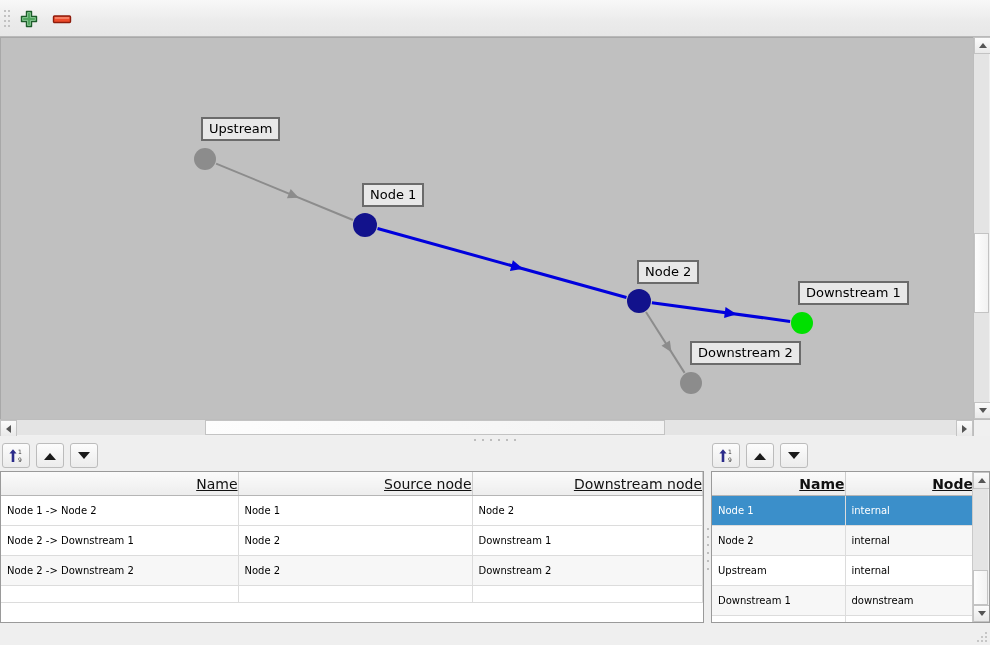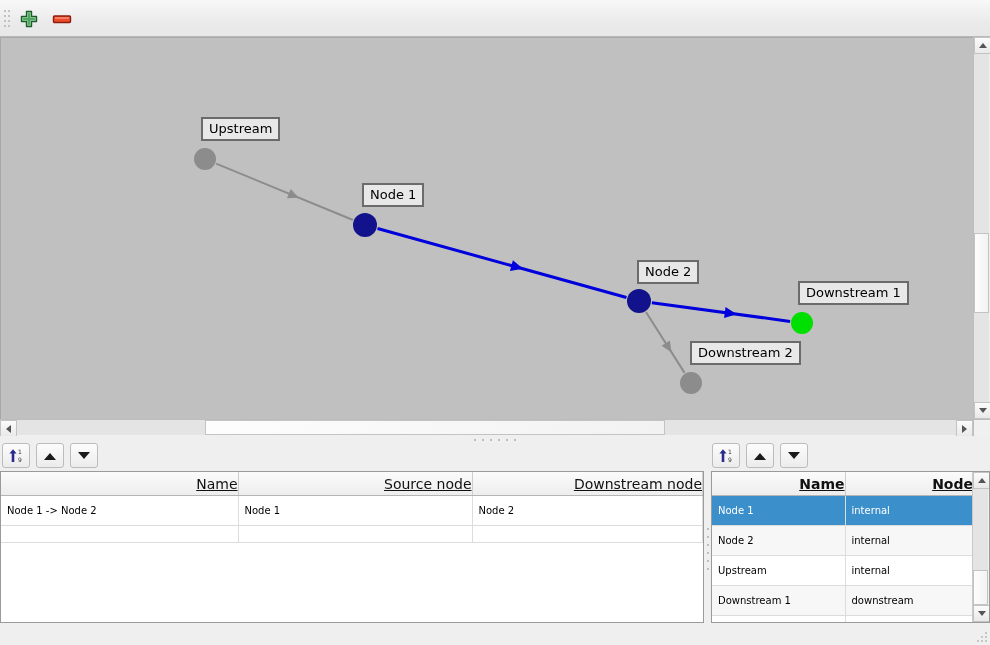--- a/index.html
+++ b/index.html
@@ -303,20 +303,30 @@
         <th>Source node</th>
         <th>Downstream node</th>
       </tr>
         </thead>
       <tbody id="edges-body">
           <tr class="odd">
             <td>Node 1 -&gt; Node 2</td>
             <td>Node 1</td>
             <td>Node 2</td>
           </tr>
+          <tr class="odd">
+            <td>Node 2 -&gt; Downstream 1</td>
+            <td>Node 2</td>
+            <td>Downstream 1</td>
+          </tr>
+          <tr class="even">
+            <td>Node 2 -&gt; Downstream 2</td>
+            <td>Node 2</td>
+            <td>Downstream 2</td>
+          </tr>
           <tr class="filler">
             <td></td>
             <td></td>
             <td></td>
           </tr>
         </tbody>
     </table>
   </div>
 
   <div class="vsplit">

